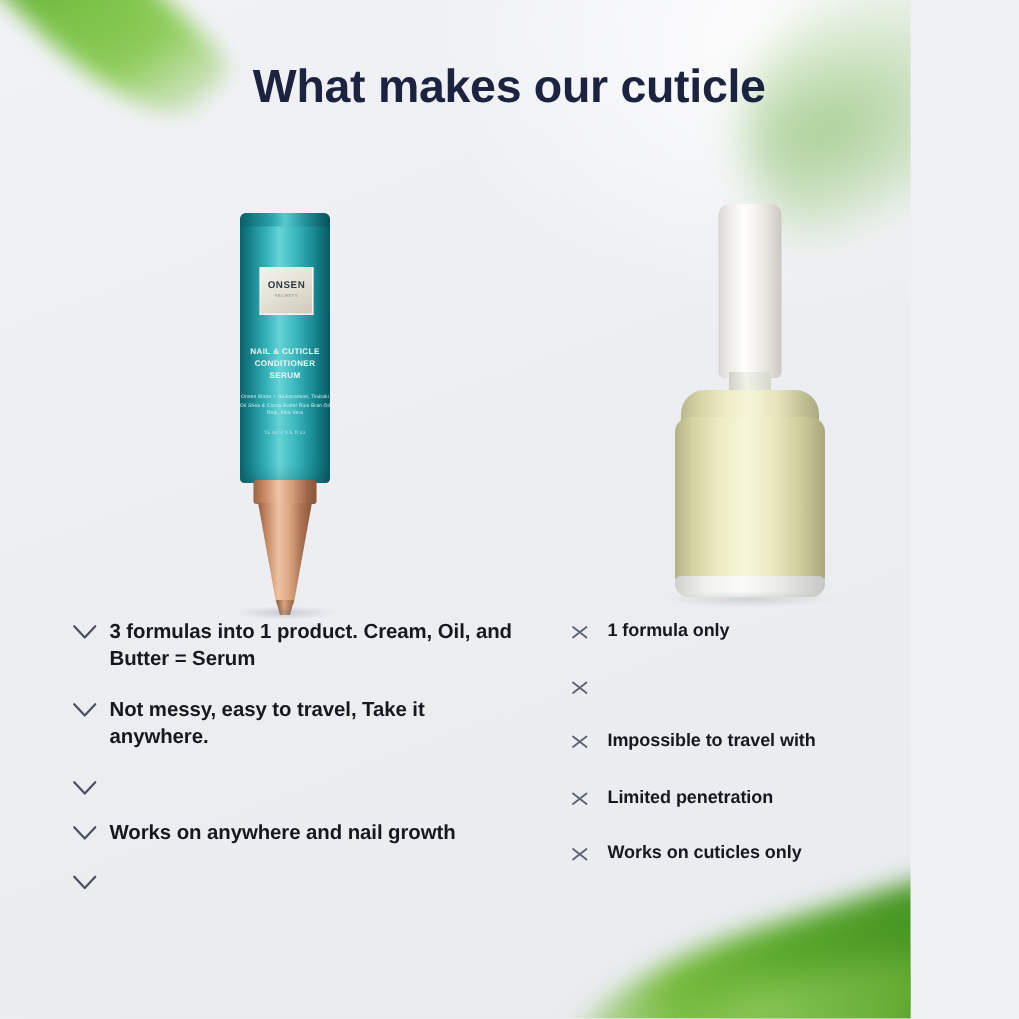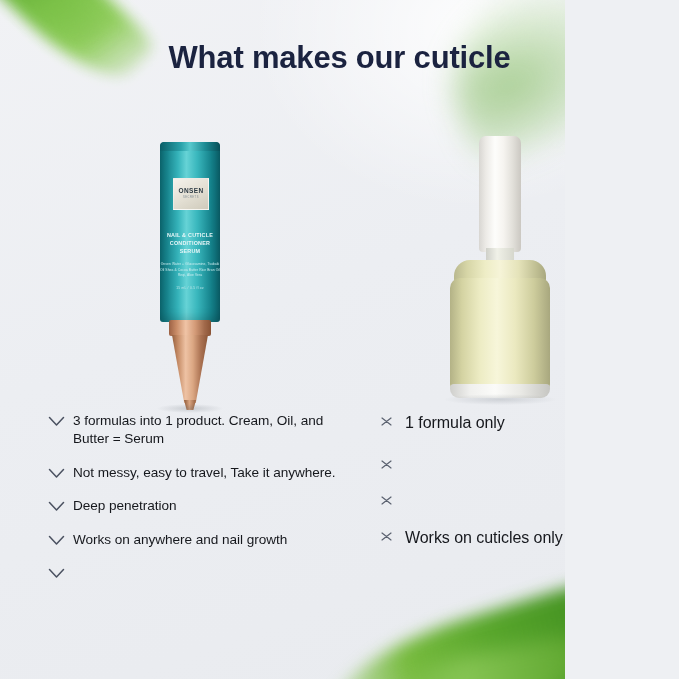--- a/index.html
+++ b/index.html
@@ -16,20 +16,21 @@
   }
 
   .poster {
     position: relative;
     width: 565px;
     height: 679px;
     background:
       radial-gradient(ellipse 320px 260px at 84% 4%, rgba(255,255,255,0.85) 0%, rgba(238,240,243,0) 70%),
       linear-gradient(160deg, #f1f2f5 0%, #eceef2 45%, #e9ebef 100%);
     overflow: hidden;
+    padding-left: 42px;
   }
 
   
   .leaf {
     position: absolute;
     pointer-events: none;
     border-radius: 50% 12% 50% 12%;
   }
   .leaf-tl {
     left: -62px;
@@ -367,25 +368,25 @@
     width: 17px;
     margin-right: 8px;
     padding-top: 4px;
     line-height: 0;
   }
   .mark svg { display: block; }
 
   .feature-text {
     color: #16181d;
     font-size: 13.6px;
-    font-weight: normal;
+    font-weight: bold;
     line-height: 1.36;
     letter-spacing: -0.05px;
   }
-  .col-cons .feature-text { font-size: 16px; }
+  .col-cons .feature-text { font-size: 12px; }
 </style>
 </head>
 <body>
 
 <div class="poster">
 
   <div class="leaf leaf-tl"></div>
   <div class="leaf leaf-tl2"></div>
   <div class="leaf leaf-tr"></div>
   <div class="leaf leaf-br"></div>
@@ -444,21 +445,20 @@
             </svg>
         </span>
         <span class="feature-text">Not messy, easy to travel, Take it anywhere.</span>
       </div>
       <div class="feature">
         <span class="mark">
           <svg width="17" height="11" viewBox="0 0 17 11">
               <path d="M1.5 1.5 L8.5 9 L15.5 1.5" fill="none" stroke="#4a5160" stroke-width="1.5" stroke-linecap="round" stroke-linejoin="round"></path>
             </svg>
         </span>
-        <span class="feature-text">Deep penetration</span>
       </div>
       <div class="feature">
         <span class="mark">
           <svg width="17" height="11" viewBox="0 0 17 11">
               <path d="M1.5 1.5 L8.5 9 L15.5 1.5" fill="none" stroke="#4a5160" stroke-width="1.5" stroke-linecap="round" stroke-linejoin="round"></path>
             </svg>
         </span>
         <span class="feature-text">Works on anywhere and nail growth</span>
       </div>
       <div class="feature">
@@ -485,25 +485,34 @@
               <path d="M2 2 L11 9 M11 2 L2 9" fill="none" stroke="#5b6270" stroke-width="1.2" stroke-linecap="round"></path>
             </svg>
         </span>
       </div>
       <div class="feature">
         <span class="mark">
           <svg width="13" height="11" viewBox="0 0 13 11">
               <path d="M2 2 L11 9 M11 2 L2 9" fill="none" stroke="#5b6270" stroke-width="1.2" stroke-linecap="round"></path>
             </svg>
         </span>
+        <span class="feature-text">Impossible to travel with</span>
       </div>
       <div class="feature">
         <span class="mark">
           <svg width="13" height="11" viewBox="0 0 13 11">
               <path d="M2 2 L11 9 M11 2 L2 9" fill="none" stroke="#5b6270" stroke-width="1.2" stroke-linecap="round"></path>
             </svg>
         </span>
+        <span class="feature-text">Limited penetration</span>
+      </div>
+      <div class="feature">
+        <span class="mark">
+          <svg width="13" height="11" viewBox="0 0 13 11">
+              <path d="M2 2 L11 9 M11 2 L2 9" fill="none" stroke="#5b6270" stroke-width="1.2" stroke-linecap="round"></path>
+            </svg>
+        </span>
         <span class="feature-text">Works on cuticles only</span>
       </div>
     </div>
 
   </div>
 </div>
 
 </body></html>

